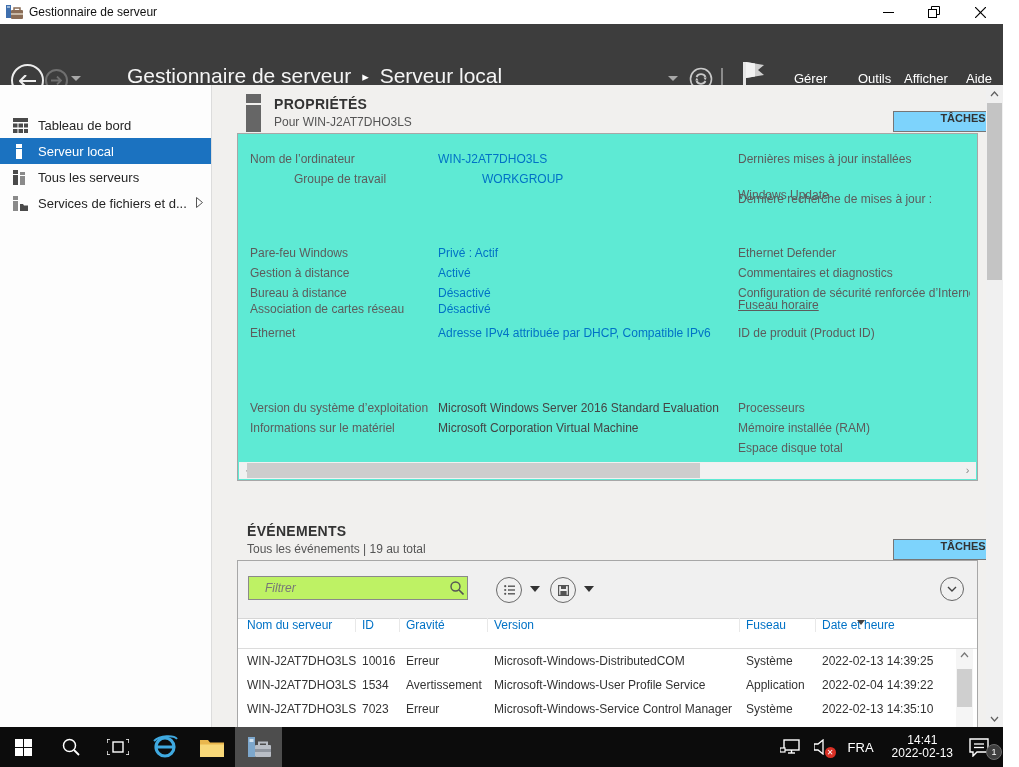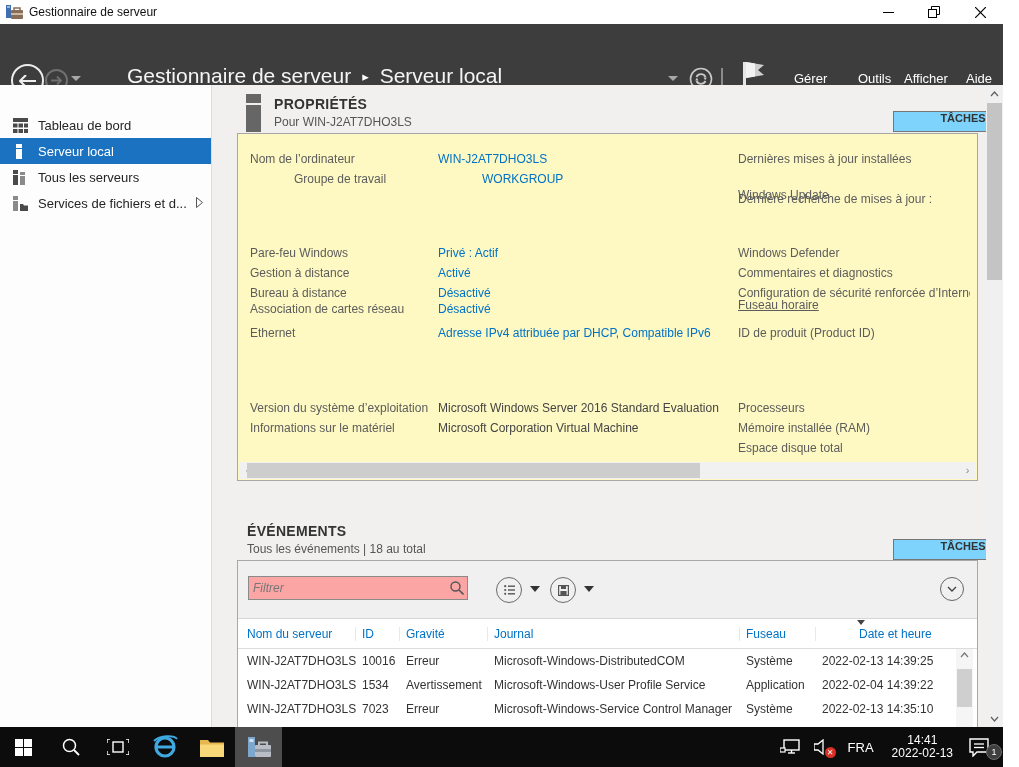--- a/index.html
+++ b/index.html
@@ -38,46 +38,46 @@
   .expand-arrow{position:absolute;right:8px;top:7px;}
 
   
   .main{position:absolute;left:212px;top:85px;width:790px;bottom:40px;background:#f1f0ee;overflow:hidden;}
   .tile-title{position:absolute;font-size:14px;font-weight:bold;color:#333;letter-spacing:.3px;}
   .tile-sub{position:absolute;font-size:12px;color:#555;}
   .tasks-btn{position:absolute;left:681px;width:85px;height:19px;background:#7dd3fc;border:1px solid #767676;
              display:flex;align-items:flex-start;justify-content:center;gap:15px;font-size:11px;font-weight:bold;color:#333;padding-left:38px;}
   .tasks-caret{width:0;height:0;border-left:4px solid transparent;border-right:4px solid transparent;border-top:5px solid #333;}
 
-  .props-box{position:absolute;left:25px;top:48px;width:739px;height:346px;background:#fef9c3;border:1px solid #a7a7a7;}
+  .props-box{position:absolute;left:25px;top:48px;width:739px;height:346px;background:#5eead4;border:1px solid #a7a7a7;}
   .prow{position:absolute;left:12px;height:20px;font-size:12px;white-space:nowrap;}
   .plabel{display:inline-block;width:188px;color:#5c5c5c;}
   .pvalue{color:#444;}
   .pvalue.link{color:#0072c6;}
   .pright{left:500px;width:232px;overflow:hidden;color:#5c5c5c;}
   .hscroll{position:absolute;left:1px;right:1px;bottom:1px;height:17px;background:#f1f1f1;display:flex;align-items:center;}
   .hs-arrow{width:17px;text-align:center;color:#8a8a8a;font-size:11px;line-height:17px;}
   .hs-thumb{position:absolute;left:8px;top:1px;width:453px;height:15px;background:#cdcdcd;}
 
   .events-box{position:absolute;left:25px;top:475px;width:739px;height:240px;background:#fff;border:1px solid #a7a7a7;}
   .ev-toolbar{position:absolute;left:0;right:0;top:0;height:57px;background:#f0f0f0;border-bottom:1px solid #d6d6d6;}
   .filter-input{position:absolute;left:10px;top:15px;width:220px;height:24px;border:1px solid #8a8a8a;box-sizing:border-box;
-                font-size:12px;padding:0 24px 0 4px;font-family:"Liberation Sans",sans-serif;background:#fca5a5;color:#333;}
+                font-size:12px;padding:0 24px 0 16px;font-family:"Liberation Sans",sans-serif;background:#bef264;color:#333;}
   .filter-input::placeholder{font-style:italic;color:#777;}
   .search-ic{position:absolute;left:212px;top:20px;}
   .circ-btn{position:absolute;top:16px;width:24px;height:24px;border:1px solid #6a6a6a;border-radius:50%;
             display:flex;align-items:center;justify-content:center;background:#f0f0f0;}
   .small-caret{position:absolute;top:25px;width:0;height:0;border-left:5px solid transparent;border-right:5px solid transparent;border-top:6px solid #333;}
   .collapse-btn{position:absolute;right:13px;top:16px;width:22px;height:22px;border:1px solid #666;border-radius:50%;
                 display:flex;align-items:center;justify-content:center;}
   .ehead{position:absolute;left:0;right:0;top:57px;height:30px;border-bottom:1px solid #dcdcdc;}
   .egrid{display:grid;grid-template-columns:115px 44px 88px 252px 76px 145px;padding-left:9px;}
-  .ehead .egrid{padding-top:9px;}
+  .ehead .egrid{padding-top:0;}
   .ehcell{font-size:12px;color:#0072c6;border-right:1px solid #e8e8e8;margin-right:6px;}
-  .ehcell:last-child{border-right:none;margin-left:37px;}
+  .ehcell:last-child{border-right:none;}
   .sort-ind{position:absolute;left:619px;top:2px;width:0;height:0;border-left:4px solid transparent;border-right:4px solid transparent;border-top:5px solid #444;}
   .erows{position:absolute;left:0;right:0;top:88px;}
   .erow{height:24px;align-items:center;font-size:12px;color:#333;}
   .ecell{overflow:hidden;white-space:nowrap;}
   .tbl-scroll{position:absolute;right:4px;top:88px;width:17px;height:120px;background:#f5f5f5;}
   .tbl-thumb{position:absolute;left:1px;top:20px;width:15px;height:38px;background:#cfcfcf;}
 
   .main-scroll{position:absolute;right:0;top:85px;width:17px;bottom:40px;background:#f0f0f0;}
   .ms-thumb{position:absolute;left:1px;top:18px;width:15px;height:177px;background:#c4c4c4;}
   .ms-arrow{position:absolute;left:0;width:17px;height:17px;display:flex;align-items:center;justify-content:center;}
@@ -235,38 +235,38 @@
       <div class="prow" style="top:132px;"><span class="plabel">Gestion à distance</span><span class="pvalue link">Activé</span></div>
       <div class="prow" style="top:152px;"><span class="plabel">Bureau à distance</span><span class="pvalue link">Désactivé</span></div>
       <div class="prow" style="top:168px;"><span class="plabel">Association de cartes réseau</span><span class="pvalue link">Désactivé</span></div>
       <div class="prow" style="top:192px;"><span class="plabel">Ethernet</span><span class="pvalue link">Adresse IPv4 attribuée par DHCP, Compatible IPv6</span></div>
       <div class="prow" style="top:267px;"><span class="plabel">Version du système d’exploitation</span><span class="pvalue">Microsoft Windows Server 2016 Standard Evaluation</span></div>
       <div class="prow" style="top:287px;"><span class="plabel">Informations sur le matériel</span><span class="pvalue">Microsoft Corporation Virtual Machine</span></div>
 
       <div class="prow pright" style="top:18px;">Dernières mises à jour installées</div>
       <div class="prow pright" style="top:34px;margin-top:20px;">Windows Update</div>
       <div class="prow pright" style="top:58px;">Dernière recherche de mises à jour :</div>
-      <div class="prow pright" style="top:112px;">Windows Defender</div>
+      <div class="prow pright" style="top:112px;">Ethernet Defender</div>
       <div class="prow pright" style="top:132px;">Commentaires et diagnostics</div>
       <div class="prow pright" style="top:152px;">Configuration de sécurité renforcée d’Internet</div>
       <div class="prow pright" style="top:164px;text-decoration:underline;">Fuseau horaire</div>
       <div class="prow pright" style="top:192px;">ID de produit (Product ID)</div>
       <div class="prow pright" style="top:267px;">Processeurs</div>
       <div class="prow pright" style="top:287px;">Mémoire installée (RAM)</div>
       <div class="prow pright" style="top:307px;">Espace disque total</div>
 
       <div class="hscroll">
         <div class="hs-arrow">‹</div>
         <div class="hs-thumb"></div>
         <div class="hs-arrow" style="position:absolute;right:0;">›</div>
       </div>
     </div>
 
     <div class="tile-title" style="left:35px;top:438px;">ÉVÉNEMENTS</div>
-    <div class="tile-sub" style="left:35px;top:457px;">Tous les événements | 18 au total</div>
+    <div class="tile-sub" style="left:35px;top:457px;">Tous les événements | 19 au total</div>
     <div class="tasks-btn" style="top:454px;">
       <span>TÂCHES</span>
       <span class="tasks-caret"></span>
     </div>
 
     <div class="events-box">
       <div class="ev-toolbar">
         <input class="filter-input" type="text" placeholder="Filtrer" style="">
         <svg class="search-ic" width="14" height="14" viewBox="0 0 14 14">
           <circle cx="5.5" cy="5.5" r="4.5" fill="none" stroke="#555" stroke-width="1.4"></circle>
@@ -297,21 +297,21 @@
           </svg>
         </div>
       </div>
 
       <div class="ehead">
         <div class="sort-ind"></div>
         <div class="egrid">
           <div class="ehcell">Nom du serveur</div>
           <div class="ehcell">ID</div>
           <div class="ehcell">Gravité</div>
-          <div class="ehcell">Journal</div>
+          <div class="ehcell">Version</div>
           <div class="ehcell">Fuseau</div>
           <div class="ehcell">Date et heure</div>
         </div>
       </div>
 
       <div class="erows">
         <div class="erow egrid">
           <div class="ecell">WIN-J2AT7DHO3LS</div>
           <div class="ecell">10016</div>
           <div class="ecell">Erreur</div>

